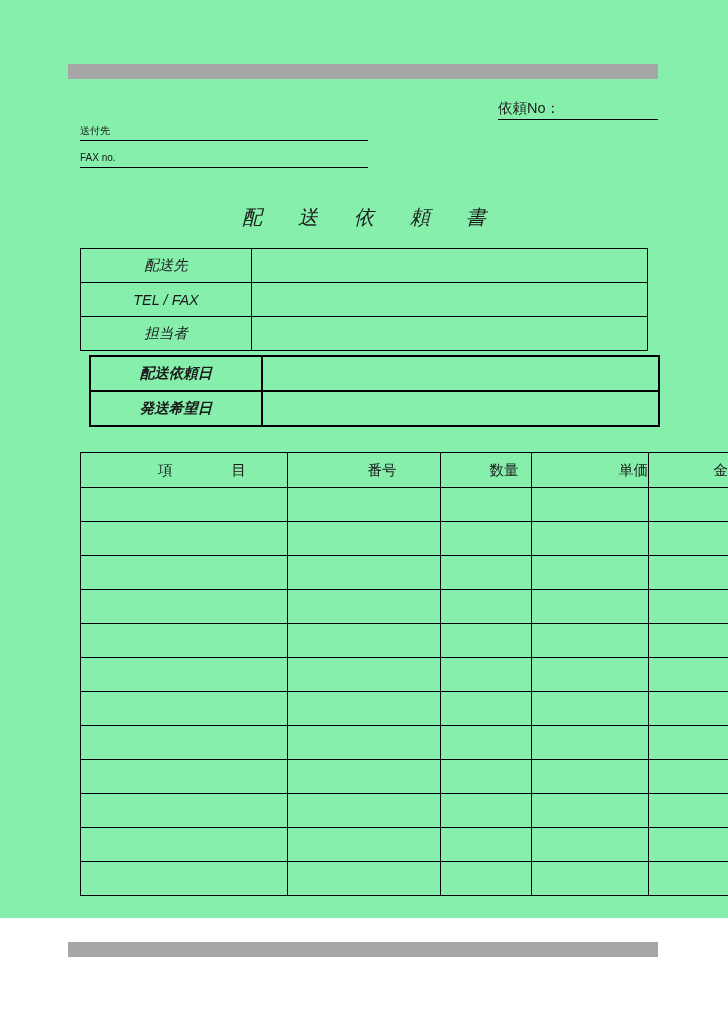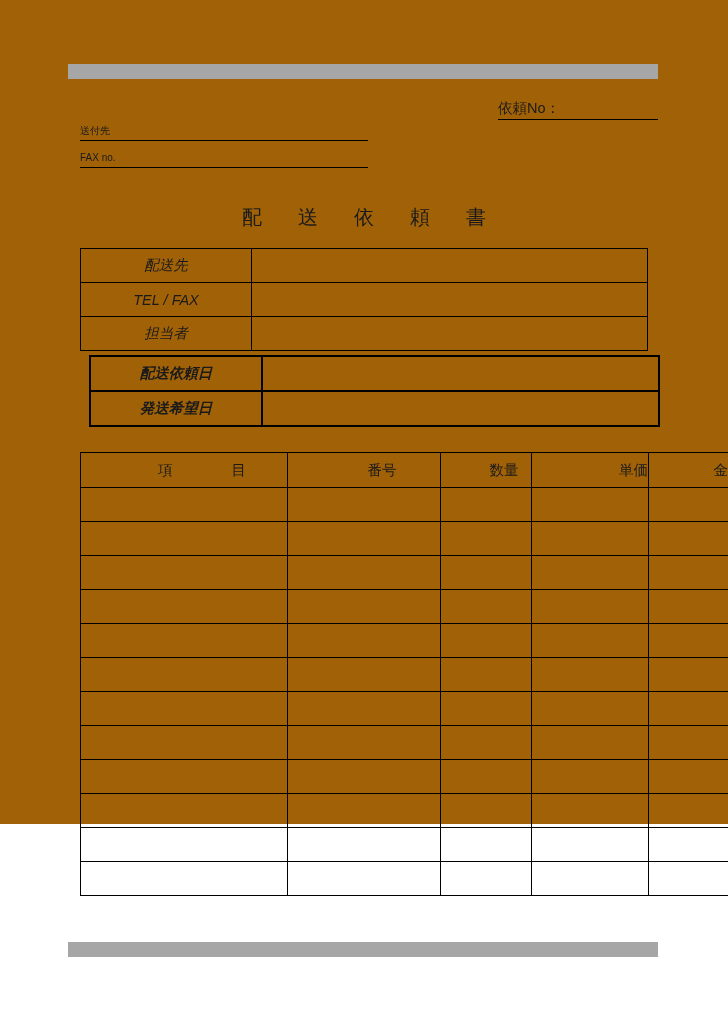--- a/index.html
+++ b/index.html
@@ -13,22 +13,22 @@
     position: relative;
     font-family: "Liberation Sans", "DejaVu Sans", sans-serif;
     color: #1a1a1a;
     overflow: hidden;
   }
 
   .page {
     position: absolute;
     left: 0; top: 0;
     width: 728px;
-    height: 824px;
-    background: #a16207;
+    height: 918px;
+    background: #86efac;
   }
 
   
   .bar {
     position: absolute;
     left: 68px;
     width: 590px;
     height: 15px;
     background: #a6a6a6;
   }
@@ -68,20 +68,21 @@
     position: absolute;
     left: 0;
     top: 204px;
     width: 728px;
     text-align: center;
     font-size: 20px;
     letter-spacing: 8px;
     text-indent: 8px;
     line-height: 26px;
     white-space: nowrap;
+    font-style: italic;
   }
 
   
   .info-block {
     position: absolute;
     left: 80px;
     width: 565px;
     border-collapse: collapse;
     table-layout: fixed;
   }

